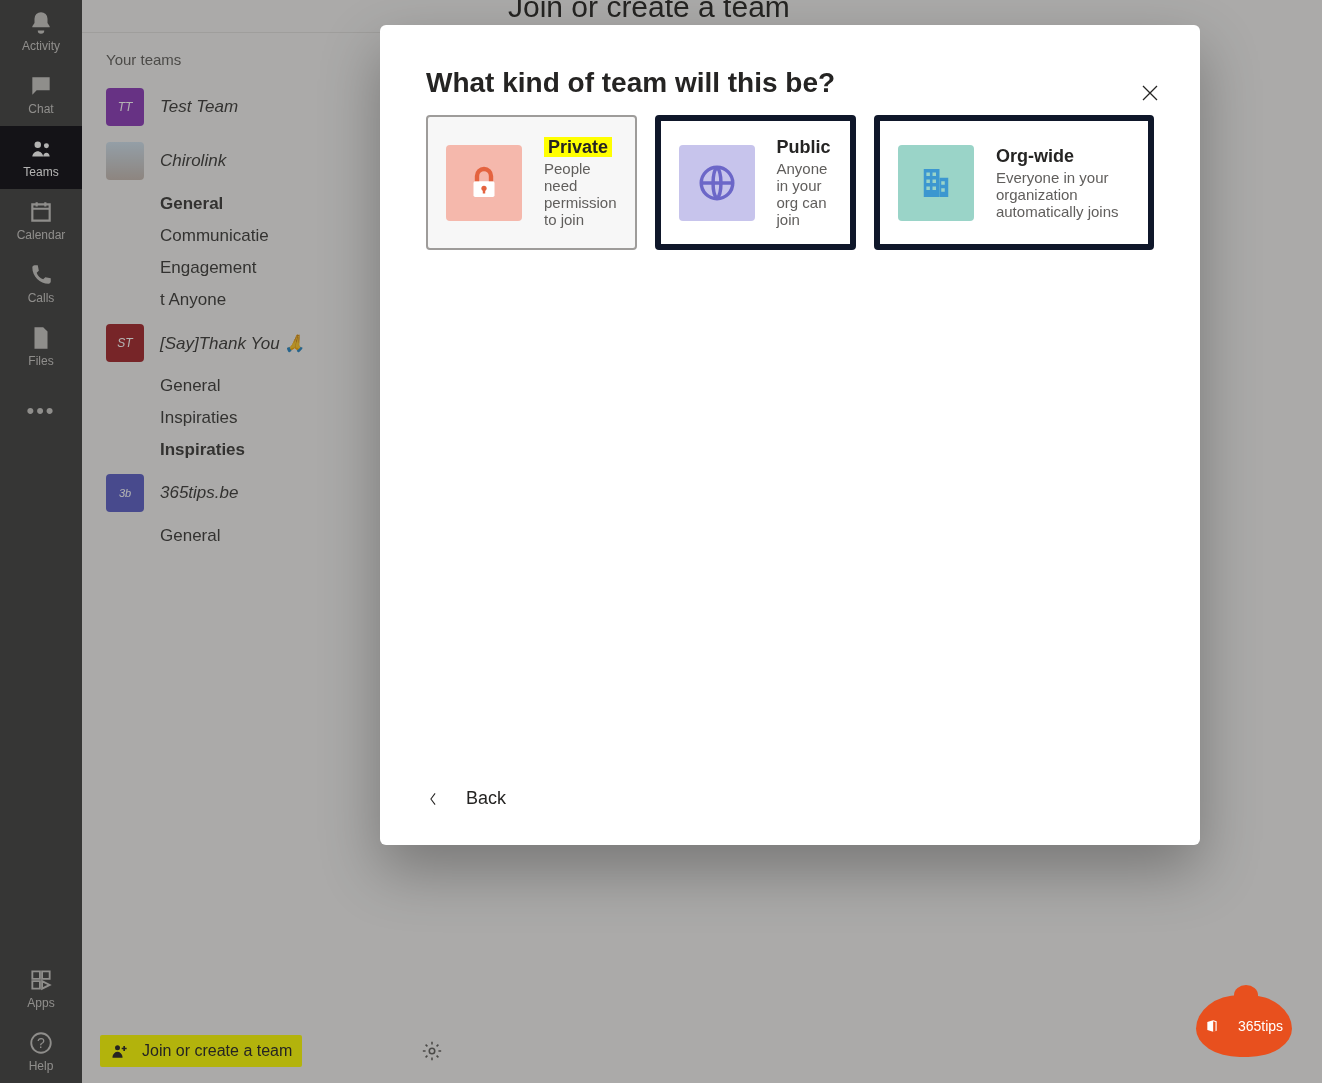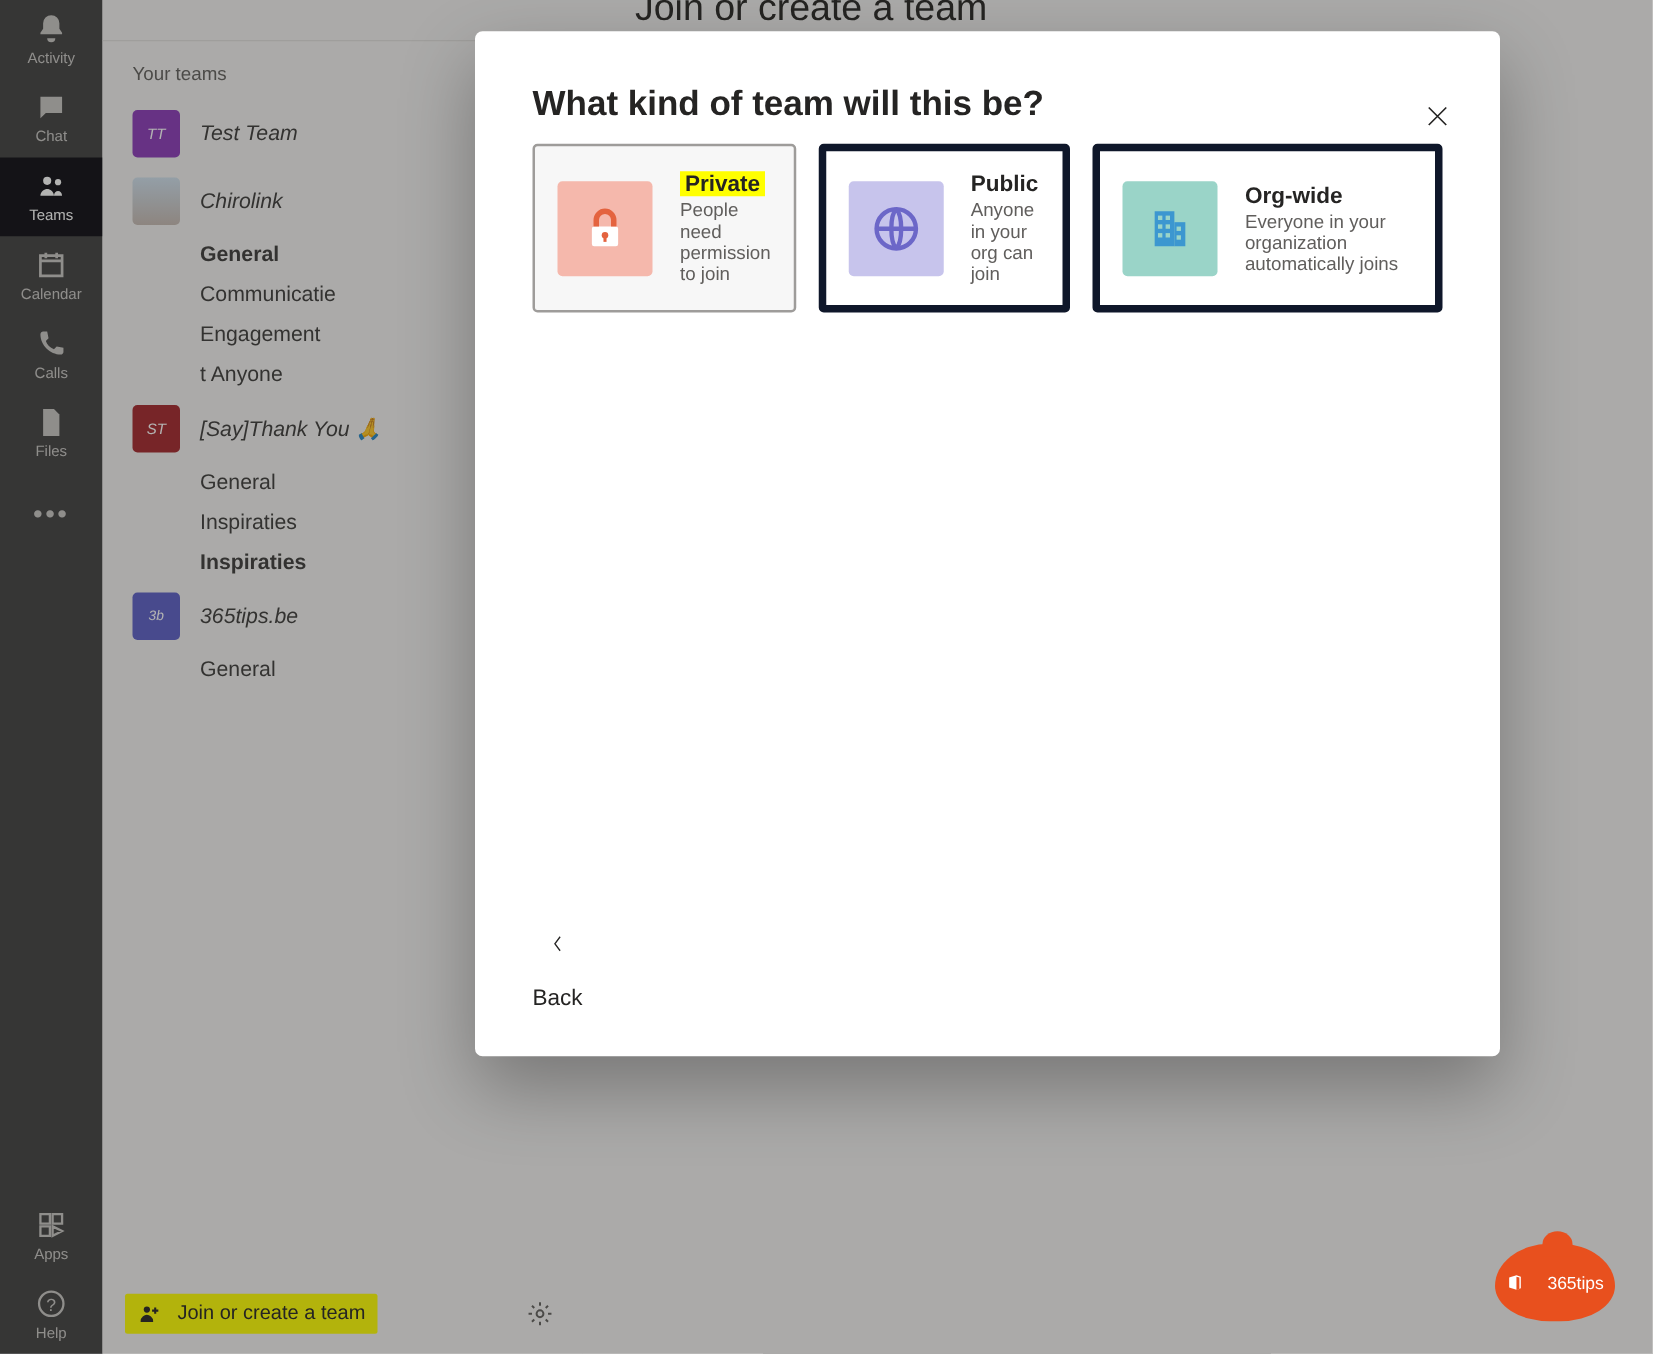--- a/index.html
+++ b/index.html
@@ -47,21 +47,21 @@
 .option-card { border:6px solid #0f172a; border-radius:4px; padding:16px 18px; display:flex; align-items:center; gap:22px; cursor:pointer; }
 .option-card.selected { border:2px solid #9e9c9a; background:#f7f7f7; }
 .option-icon { width:76px; height:76px; border-radius:4px; display:flex; align-items:center; justify-content:center; flex-shrink:0; }
 .ic-private { background:#f5b8ac; }
 .ic-public { background:#c7c4ec; }
 .ic-org { background:#9ad4c8; }
 .option-icon svg { width:42px; height:42px; }
 .option-text .opt-title { font-size:18px; font-weight:700; color:#252423; }
 .option-text .opt-title.hl { background:#ffff00; padding:0 4px; }
 .option-text .opt-desc { font-size:15px; color:#605e5c; margin-top:2px; }
-.back-row { position:absolute; bottom:36px; left:46px; display:flex; align-items:center; gap:26px; cursor:pointer; color:#252423; font-size:18px;flex-direction:column; }
+.back-row { position:absolute; bottom:36px; left:46px; display:flex; align-items:center; gap:26px; cursor:pointer; color:#252423; font-size:18px; }
 .back-row svg{width:14px;height:14px;stroke:#252423;stroke-width:1.5;fill:none;}
 
 
 .wm { position:absolute; right:30px; bottom:26px; width:96px; height:62px; background:#e8501e; border-radius:50% 50% 50% 50% / 60% 60% 50% 50%; display:flex; align-items:center; justify-content:center; color:#fff; font-size:14px; font-weight:400; }
 .wm::before{ content:""; position:absolute; top:-10px; left:40%; width:24px; height:20px; background:#e8501e; border-radius:50% 50% 0 0;}
 .wm span{position:relative; z-index:1; display:flex; align-items:center; gap:19px;}
 </style>
 </head>
 <body>
 

